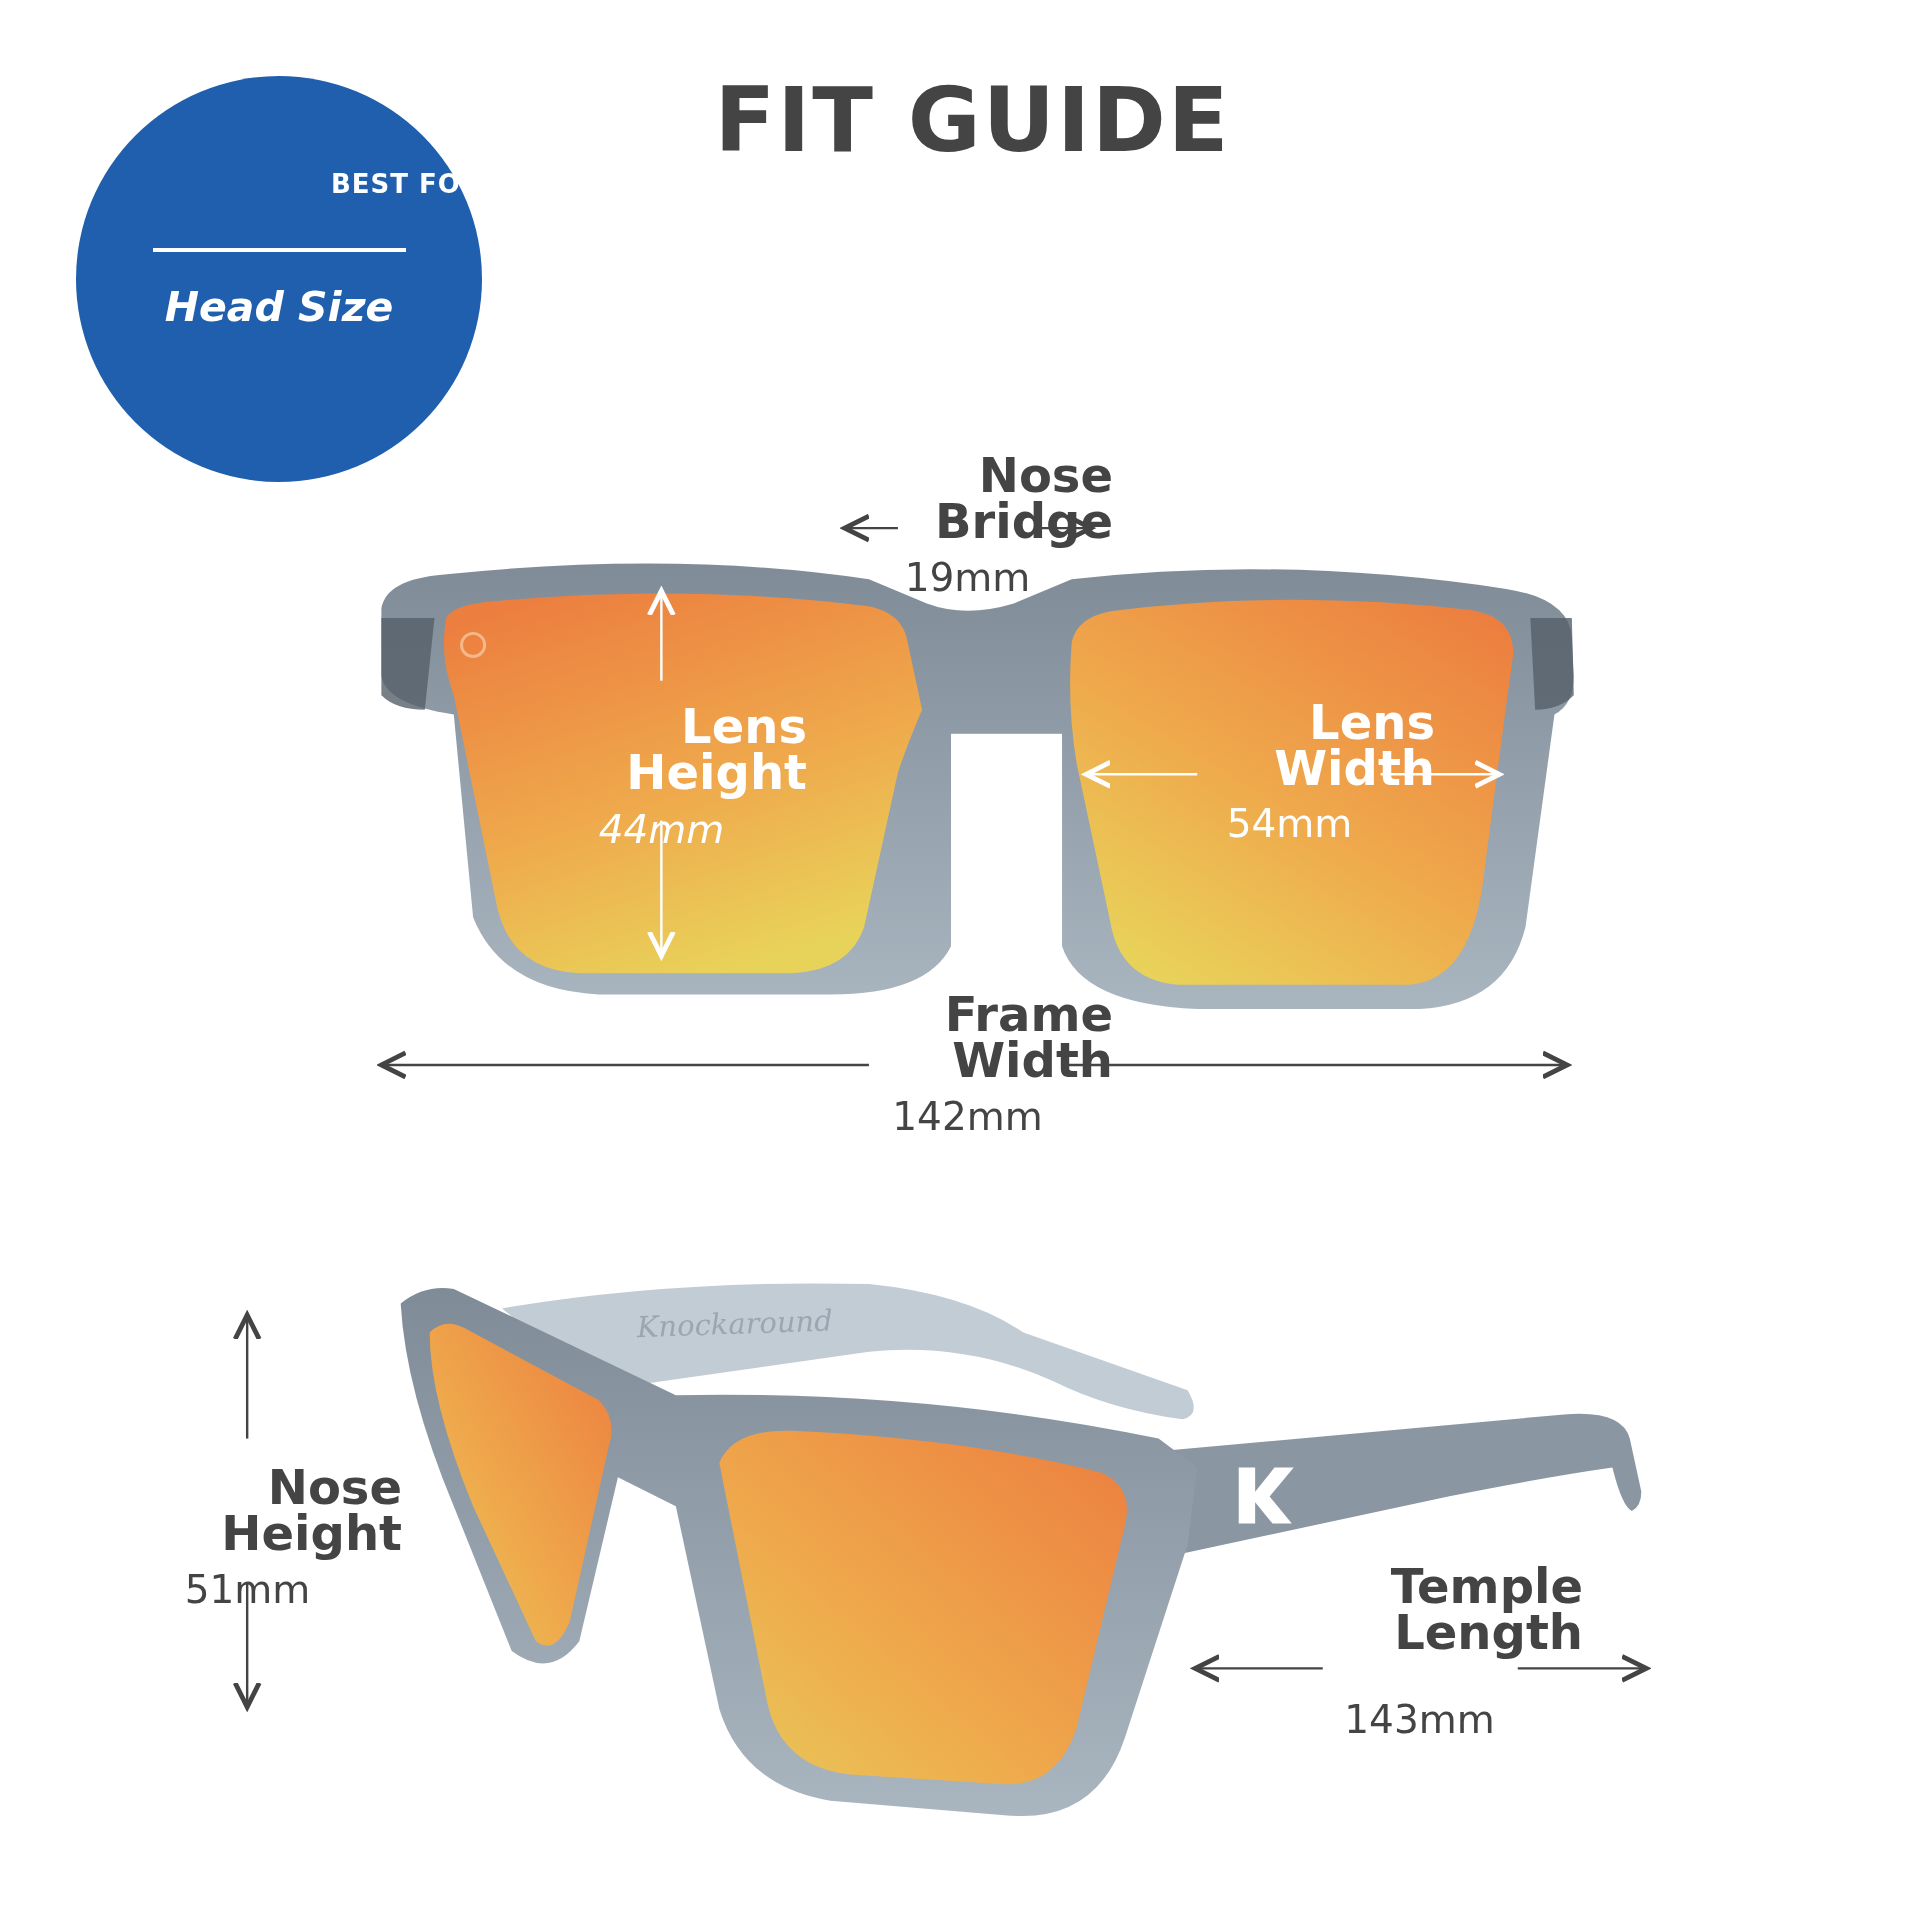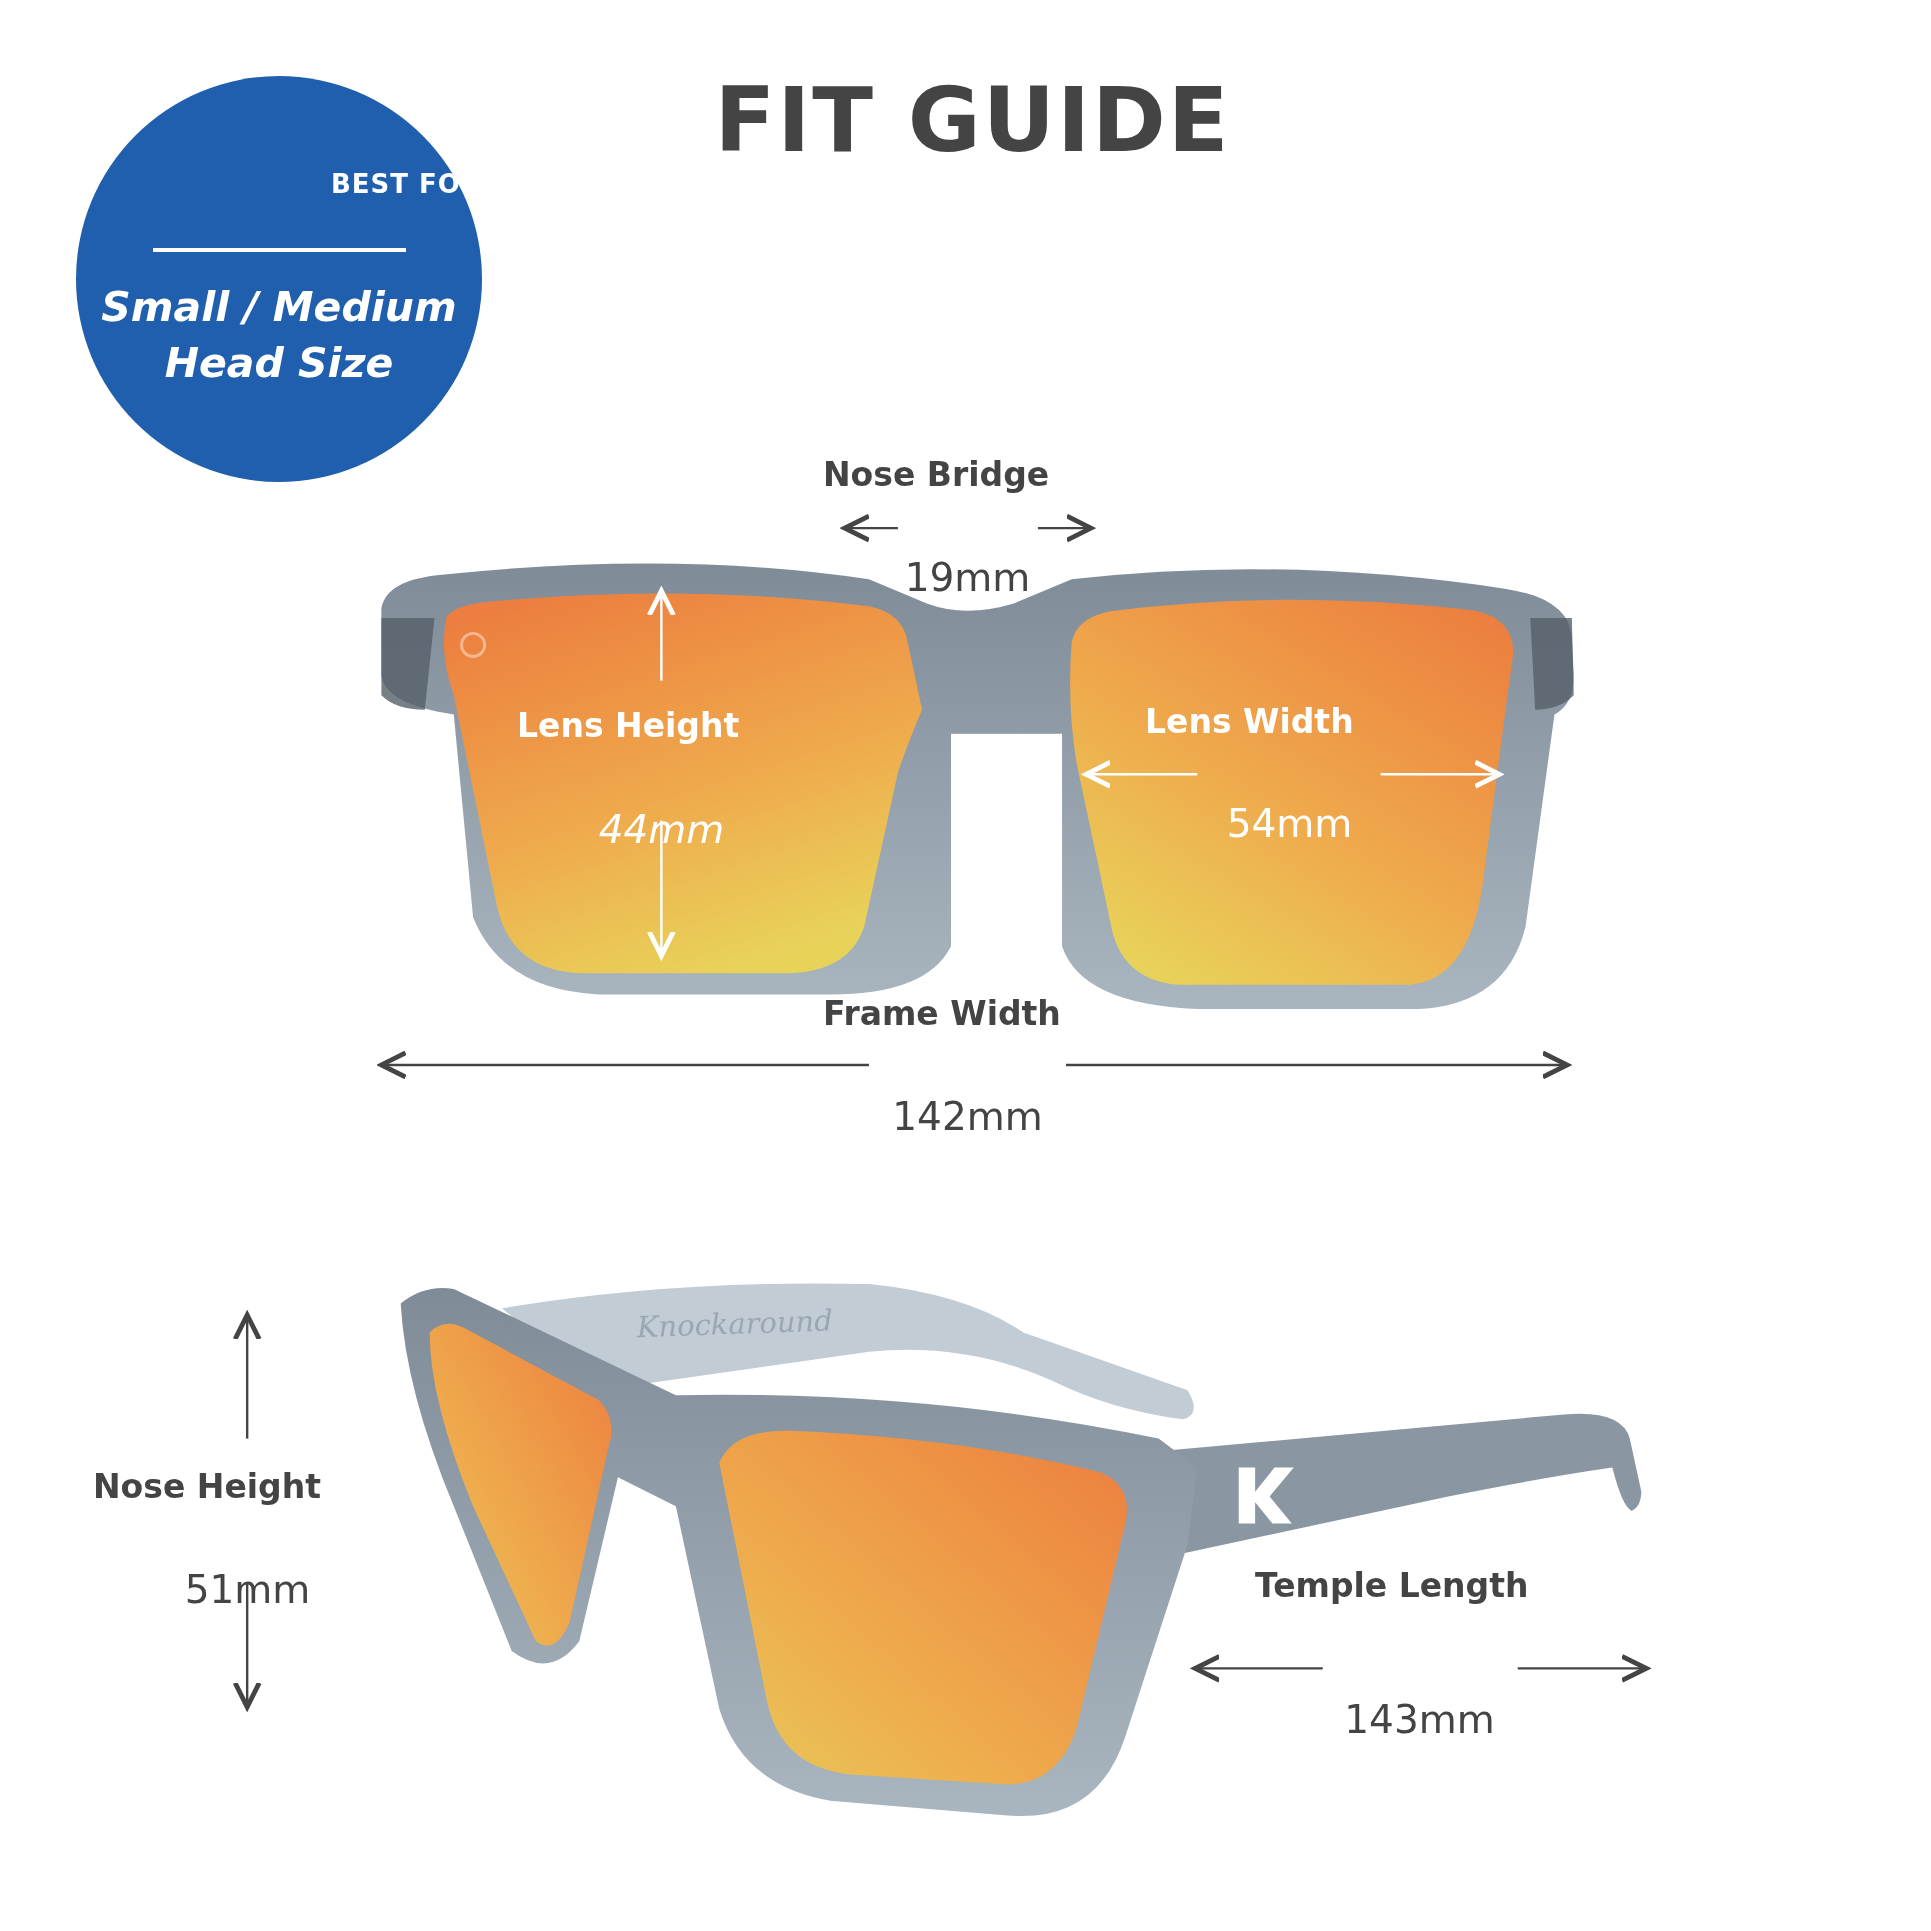--- a/index.html
+++ b/index.html
@@ -7,36 +7,35 @@
          font-family:"Liberation Sans", sans-serif; color:#444444; }
   .abs { position:absolute; }
   .title { left:0; width:1945px; top:68px; text-align:center; font-size:89px; font-weight:bold;
            letter-spacing:1.9px; color:#444444; font-family:"DejaVu Sans", sans-serif; }
   .badge { left:76px; top:76px; width:406px; height:406px; border-radius:50%; background:#1f5fad; }
   .badge-head { left:0; width:406px; top:93px; text-align:right; color:#fff; font-weight:bold;
                 font-size:26px; letter-spacing:1px; font-family:"DejaVu Sans", sans-serif; }
   .badge-rule { left:77px; width:253px; top:172px; height:3.9px; background:#ffffff; }
   .badge-sub { left:0; width:406px; top:203px; text-align:center; color:#fff; font-style:italic;
                font-weight:bold; font-size:41px; line-height:56px; font-family:"DejaVu Sans", sans-serif; }
-  .lbl { text-align:left; font-family:"DejaVu Sans", sans-serif; font-weight:bold; font-size:33px; line-height:46px; }
+  .lbl { text-align:right; font-family:"DejaVu Sans", sans-serif; font-weight:bold; font-size:48px; line-height:46px; }
   .val { text-align:center; font-family:"DejaVu Sans", sans-serif; font-size:39px; line-height:46px;margin-top:48px; }
   .dark { color:#444444; }
   .light { color:#ffffff; }
   svg { position:absolute; left:0; top:0; }
 </style>
 </head>
 <body>
 
 <div class="abs title">FIT GUIDE</div>
 
 <div class="abs badge">
   <div class="abs badge-head">BEST FOR</div>
   <div class="abs badge-rule"></div>
   <div class="abs badge-sub">
-    <div>Small / Medium</div>
     <div>Head Size</div>
   </div>
 </div>
 
 <svg width="1931" height="1931" viewBox="0 0 2000 2000">
   <defs>
     <linearGradient id="lensGrad" x1="0.2" y1="0" x2="0.6" y2="1">
       <stop offset="0" stop-color="#ec7e3f"></stop>
       <stop offset="0.55" stop-color="#efa94c"></stop>
       <stop offset="1" stop-color="#e8d35a"></stop>

